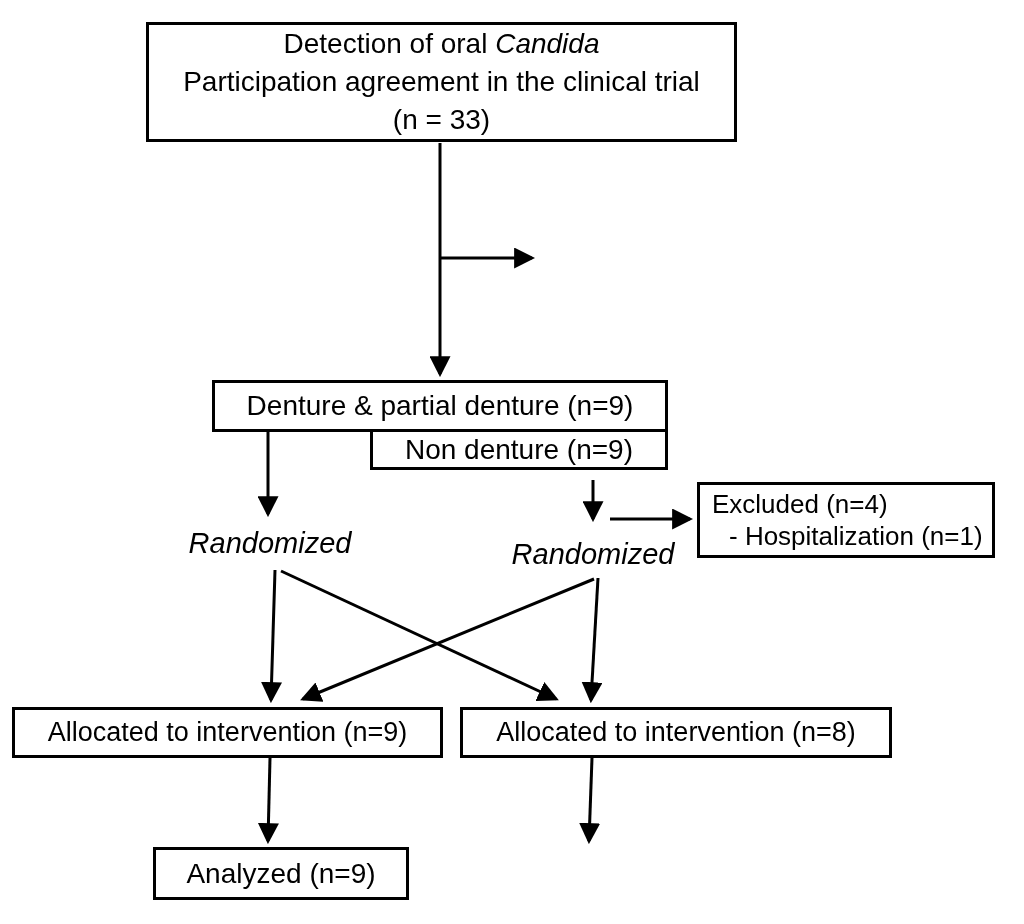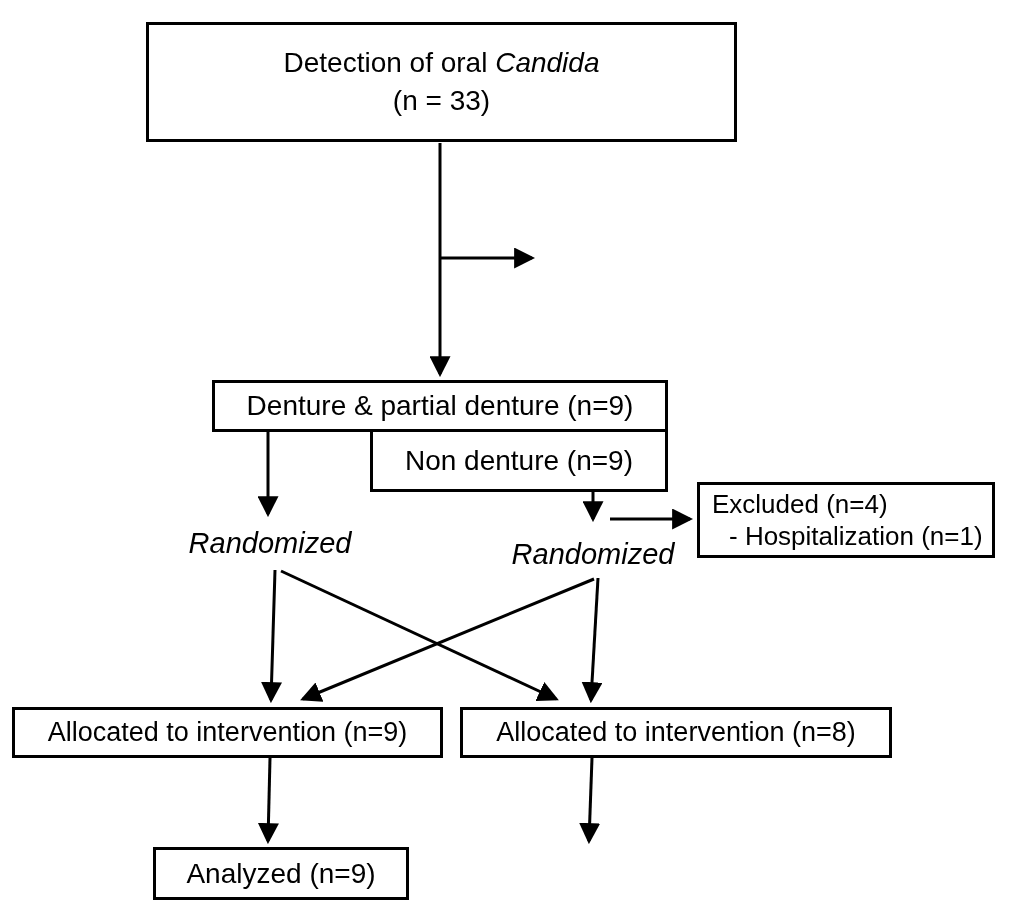--- a/index.html
+++ b/index.html
@@ -40,29 +40,30 @@
       <line x1="281" y1="571" x2="556" y2="699" marker-end="url(#arw)"></line>
       <line x1="598" y1="578" x2="591" y2="700" marker-end="url(#arw)"></line>
       <line x1="594" y1="579" x2="303" y2="699" marker-end="url(#arw)"></line>
       <line x1="270" y1="758" x2="268" y2="841" marker-end="url(#arw)"></line>
       <line x1="592" y1="758" x2="589" y2="841" marker-end="url(#arw)"></line>
     </g>
   </svg>
 
   <div class="box center" style="left:146px;top:22px;width:591px;height:120px;font-size:28px;line-height:38px;">
     <div class="line"><span>Detection of oral </span><span class="it">Candida</span></div>
+    <div class="line">Participation agreement in the clinical trial</div>
     <div class="line">(n = 33)</div>
   </div>
 
 
   <div class="box center" style="left:212px;top:380px;width:456px;height:52px;font-size:28px;">
     <div class="line">Denture &amp; partial denture (n=9)</div>
   </div>
 
-  <div class="box center" style="left:370px;top:429px;width:298px;height:63px;font-size:28px;text-align:center;">
+  <div class="box center" style="left:370px;top:429px;width:298px;height:41px;font-size:28px;text-align:center;">
     <div class="line">Non denture (n=9)</div>
   </div>
 
   <div class="floatlabel" style="left:182px;top:527px;width:176px;font-size:29px;">Randomized</div>
   <div class="floatlabel" style="left:505px;top:538px;width:176px;font-size:29px;">Randomized</div>
 
   <div class="box leftalign" style="left:697px;top:482px;width:298px;height:76px;font-size:26px;line-height:32px;padding-left:12px;">
     <div class="line">Excluded (n=4)</div>
     <div class="line sub">- Hospitalization (n=1)</div>
   </div>

